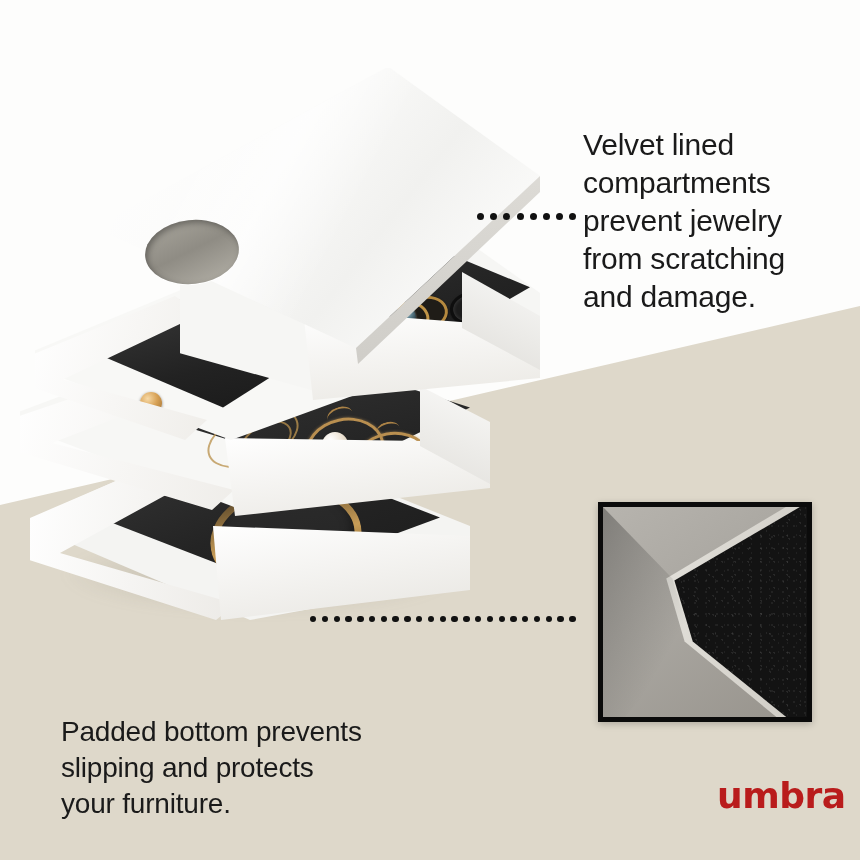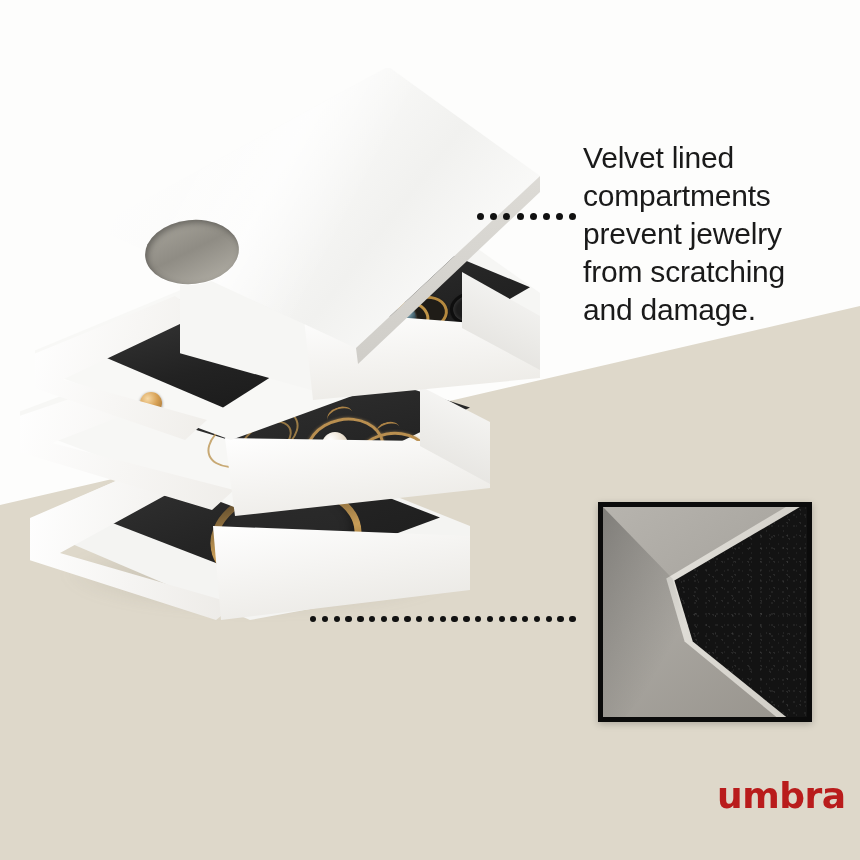--- a/index.html
+++ b/index.html
@@ -16,21 +16,21 @@
   .bg-beige{
     position:absolute;inset:0;background:#ded8ca;
     clip-path:polygon(0 505px, 860px 306px, 860px 860px, 0 860px);
   }
 
   
   .callout{
     position:absolute;color:#1a1a1a;letter-spacing:-.2px;
     white-space:pre-line;
   }
-  #callout-top{left:583px;top:126px;font-size:30px;line-height:38px;margin-top:13px;}
+  #callout-top{left:583px;top:126px;font-size:30px;line-height:38px;}
   #callout-bottom{left:61px;top:714px;font-size:28px;line-height:36px;}
 
   
   .dots{position:absolute;display:flex;align-items:center;}
   .dots i{display:block;border-radius:50%;background:#111;}
   #dots-top{left:477px;top:213px;gap:6.2px;}
   #dots-top i{width:7px;height:7px;}
   #dots-bottom{left:310px;top:616px;gap:5.4px;}
   #dots-bottom i{width:6.4px;height:6.4px;}
 
@@ -372,20 +372,23 @@
       <i></i>
       <i></i>
   </div>
 
   <div class="callout" id="callout-top">Velvet lined
 compartments
 prevent jewelry
 from scratching
 and damage.</div>
 
+  <div class="callout" id="callout-bottom">Padded bottom prevents
+slipping and protects
+your furniture.</div>
 
   <div id="inset">
     <div id="inset-photo">
       <div id="inset-edge"></div>
       <div id="inset-velvet"></div>
       <div id="inset-shadow"></div>
     </div>
   </div>
 
   <div id="brand">umbra</div>

